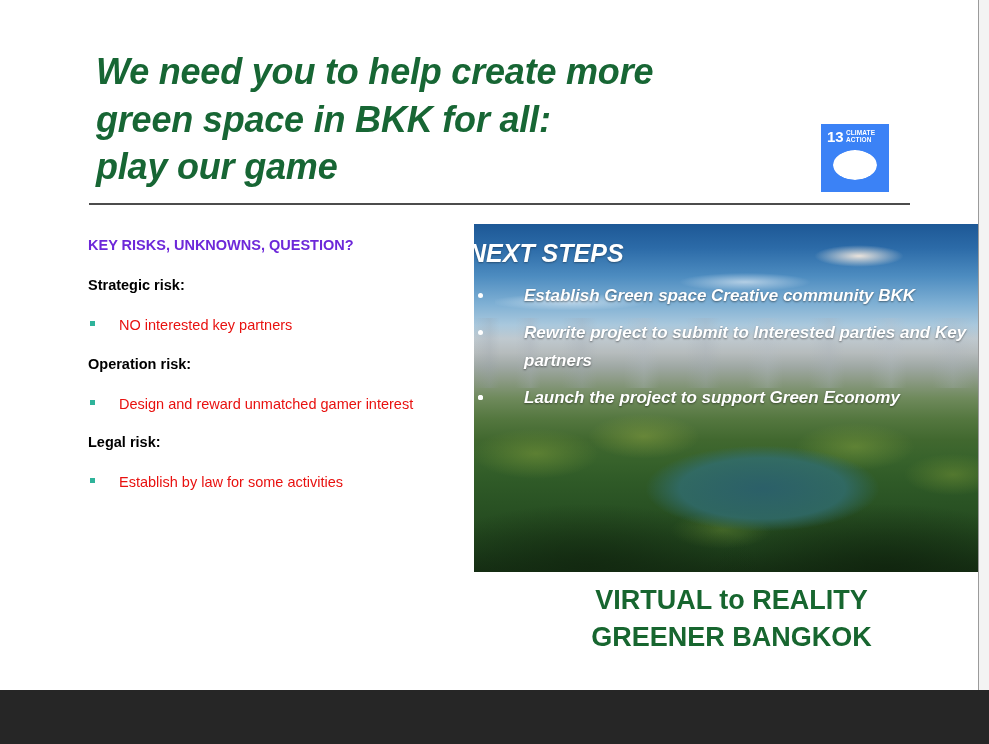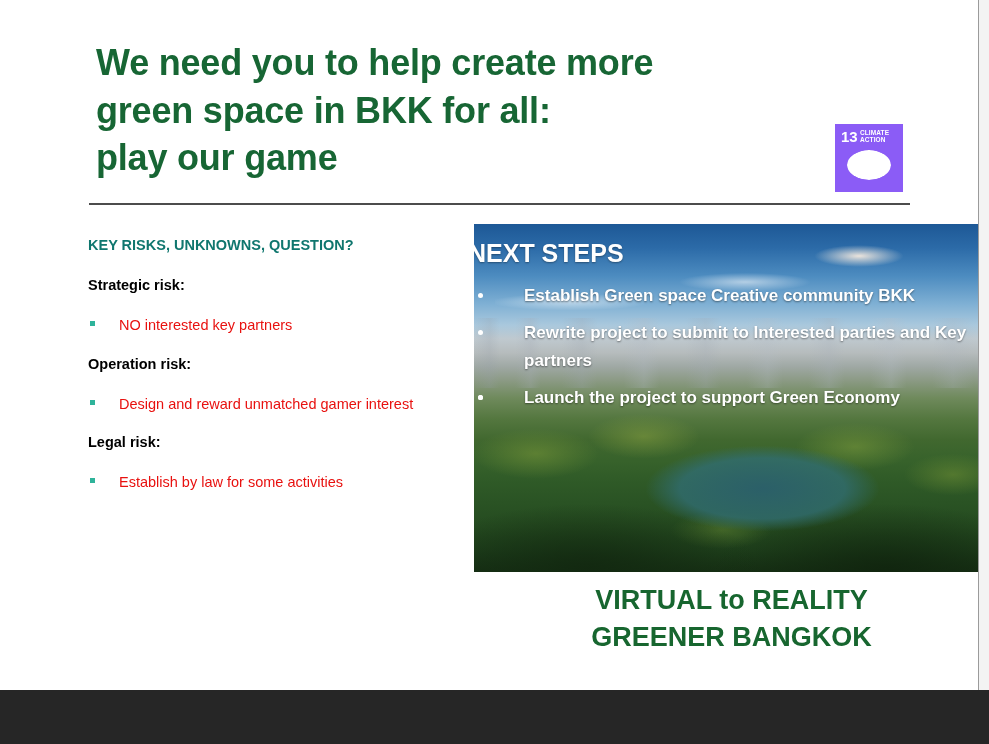--- a/index.html
+++ b/index.html
@@ -39,22 +39,23 @@
     left: 0; top: 690px;
     width: 989px;
     height: 54px;
     background: #262626;
   }
 
   
   #title-block {
     position: absolute;
     left: 96px;
-    top: 39px;
+    top: 48px;
     width: 760px;
+    font-style: italic;
   }
   #title-block .line {
     color: #176634;
     font-size: 36px;
     font-weight: bold;
     line-height: 1.32;
     letter-spacing: -0.2px;
     white-space: nowrap;
   }
   #title-rule {
@@ -66,23 +67,22 @@
     border-top: 2px solid #4c4c4c;
   }
 
   
   #sdg-badge {
     position: absolute;
     left: 821px;
     top: 124px;
     width: 68px;
     height: 68px;
-    background: #8b5cf6;
+    background: #3b82f6;
     overflow: hidden;
-    margin-left: 14px;
   }
   #sdg-badge .num {
     position: absolute;
     left: 6px; top: 5px;
     color: #ffffff;
     font-size: 15px;
     font-weight: bold;
     line-height: 1;
   }
   #sdg-badge .cap {
@@ -127,21 +127,21 @@
   }
 
   
   #left-col {
     position: absolute;
     left: 88px;
     top: 236px;
     width: 380px;
   }
   .risk-heading {
-    color: #0f766e;
+    color: #6d28d9;
     font-size: 14.5px;
     font-weight: bold;
     margin: 0 0 22px 0;
     line-height: 1.25;
   }
   .risk-cat {
     color: #000000;
     font-size: 14.5px;
     font-weight: bold;
     margin: 0 0 20px 0;
@@ -250,20 +250,21 @@
     background: radial-gradient(ellipse at 50% 50%, rgba(255,255,255,0.5) 0%, rgba(255,255,255,0) 75%);
   }
 
   #photo-panel .overlay-text {
     position: absolute;
     left: 0;
     top: 16px;
     width: 100%;
     padding: 0 10px 0 0;
     box-sizing: border-box;
+    font-style: italic;
   }
   .next-heading {
     color: #ffffff;
     font-size: 25px;
     font-weight: bold;
     line-height: 1.1;
     margin: 0 0 14px -6px;
     text-shadow: 0 1px 2px rgba(0,0,0,0.35);
   }
   .next-item {

